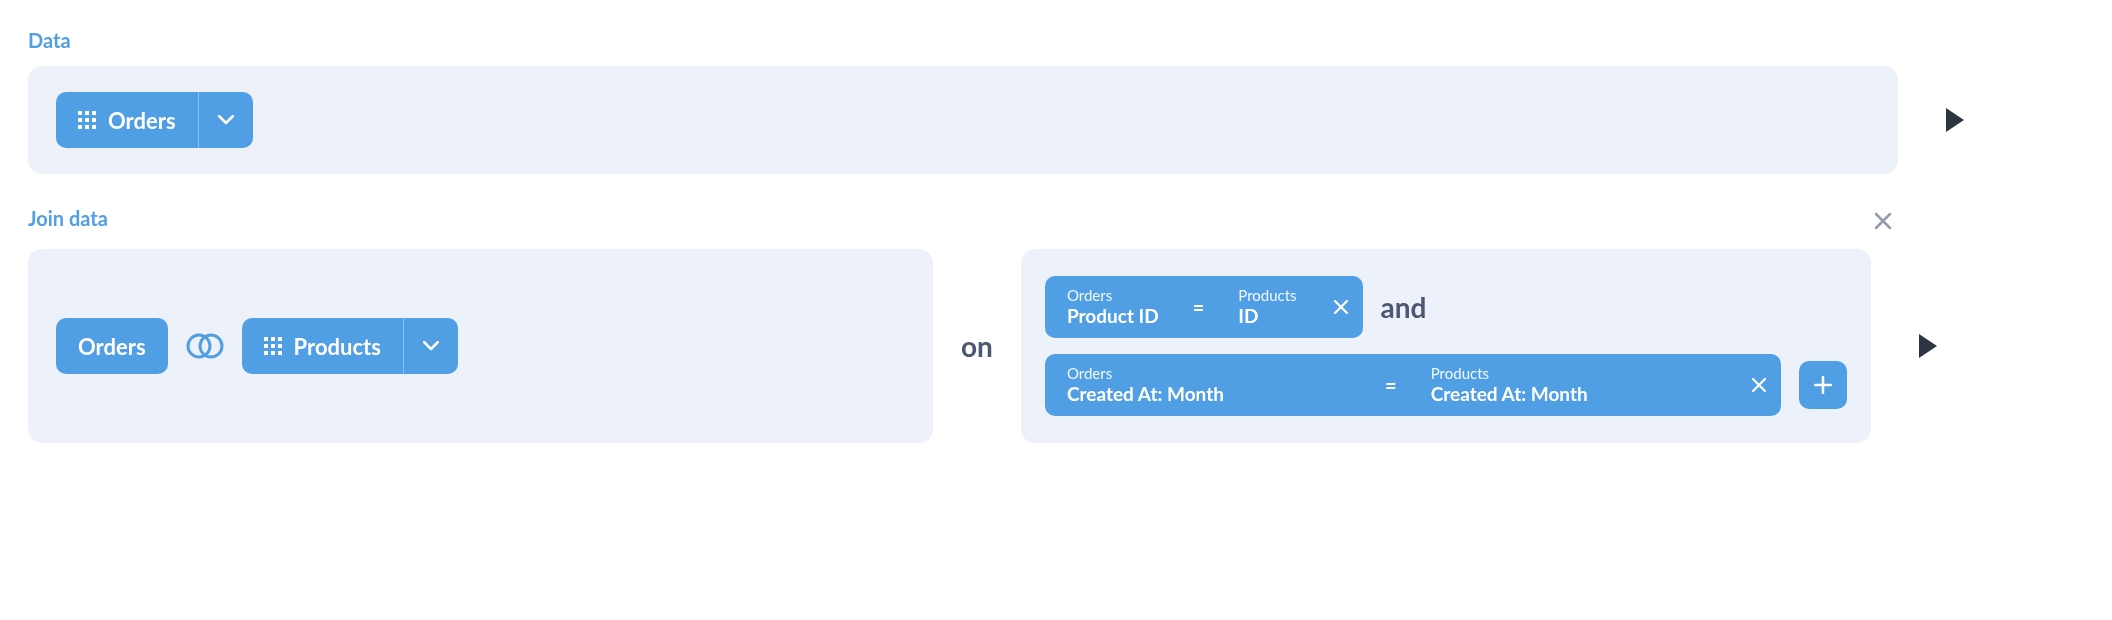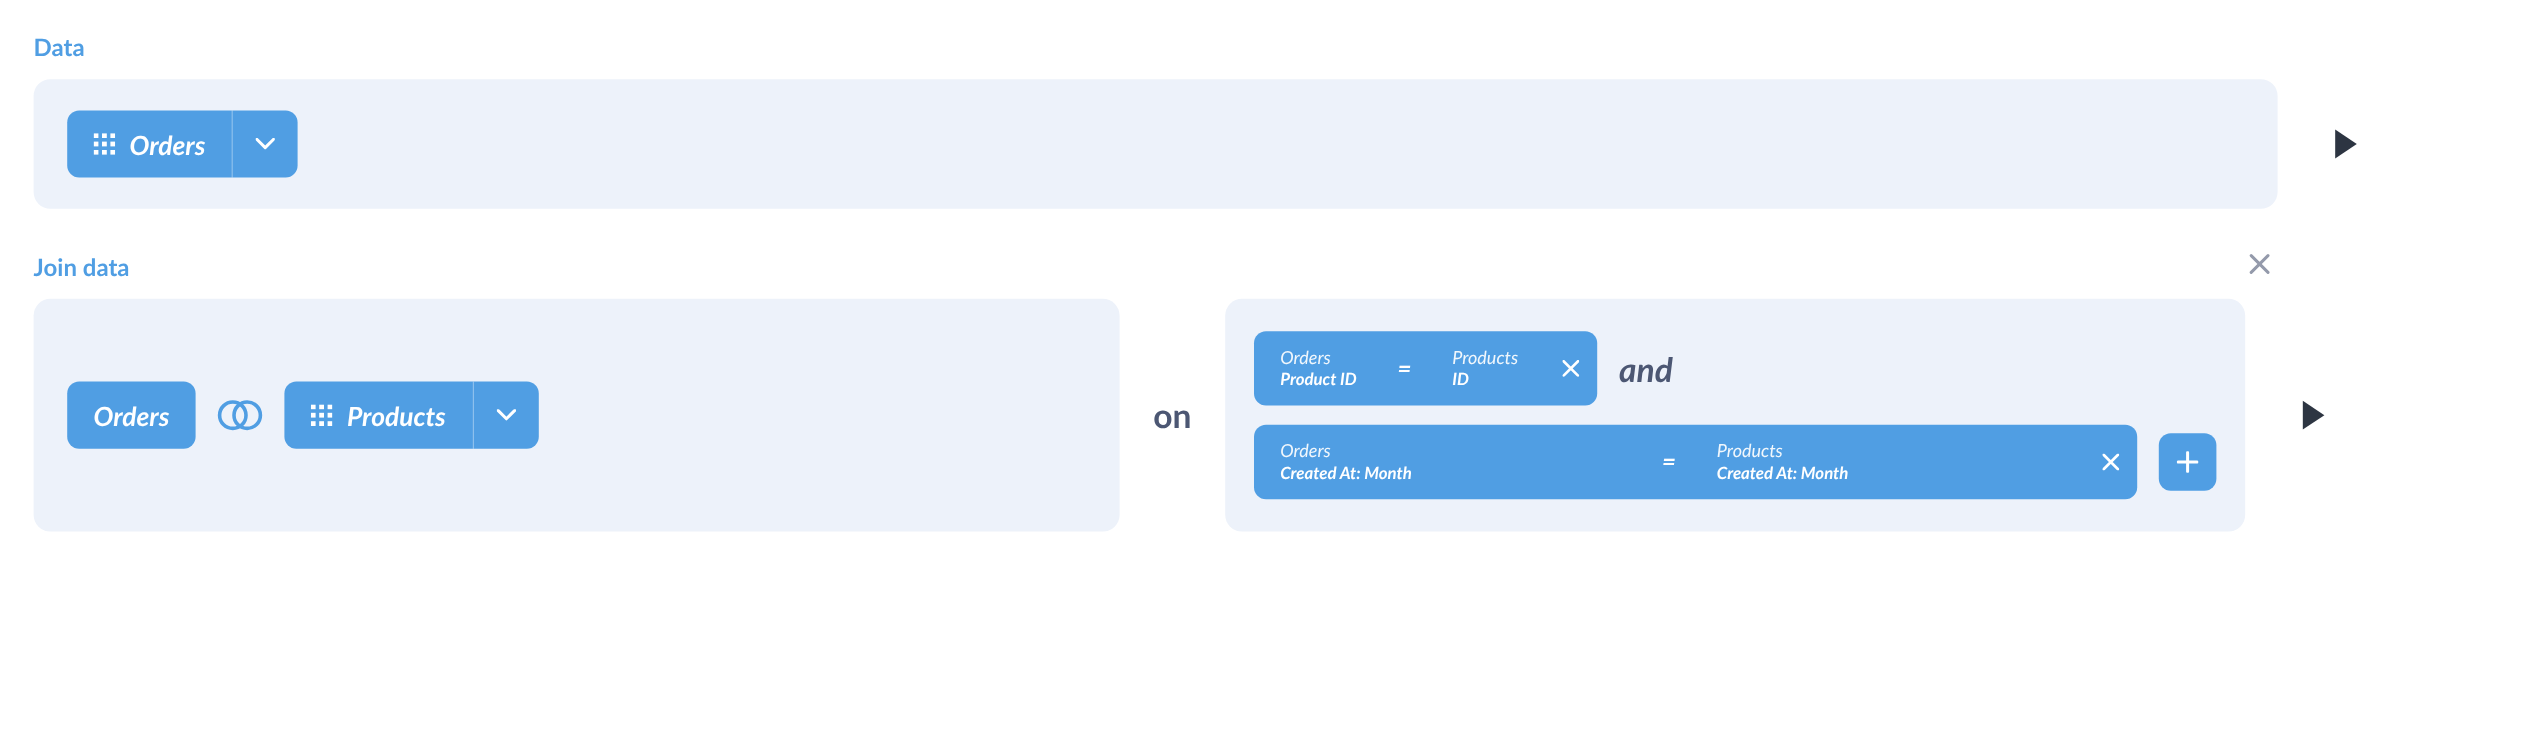--- a/index.html
+++ b/index.html
@@ -39,21 +39,20 @@
     gap: 28px;
   }
 
   .panel {
     background: var(--blue-light-bg);
     border-radius: 14px;
     padding: 26px 28px;
     display: flex;
     align-items: center;
     flex-shrink: 0;
-    font-style: italic;
   }
 
   .data-panel {
     width: 1870px;
     min-height: 102px;
   }
 
   .join-left-panel {
     width: 905px;
     min-height: 194px;
@@ -128,21 +127,21 @@
     padding: 0 22px;
     gap: 1px;
     line-height: 1.15;
   }
   .cond-part .table {
     font-size: 15px;
     font-weight: 400;
     opacity: 0.92;
   }
   .cond-part .field {
-    font-size: 14px;
+    font-size: 19px;
     font-weight: 700;
   }
   .cond-op {
     display: flex;
     align-items: center;
     justify-content: center;
     font-size: 20px;
     font-weight: 700;
     padding: 0 12px;
   }
@@ -197,21 +196,21 @@
     font-size: 24px;
     cursor: pointer;
     padding-right: 6px;
   }
 
   
   .ico { display:inline-flex; }
 
   .join-section-header {
     display:flex;
-    align-items:flex-end;
+    align-items:flex-start;
     justify-content:space-between;
     width: 1870px;
   }
   .spacer-right {
      width: 38px;
      display:flex;
      justify-content:flex-end;
   }
 </style>
 </head>

